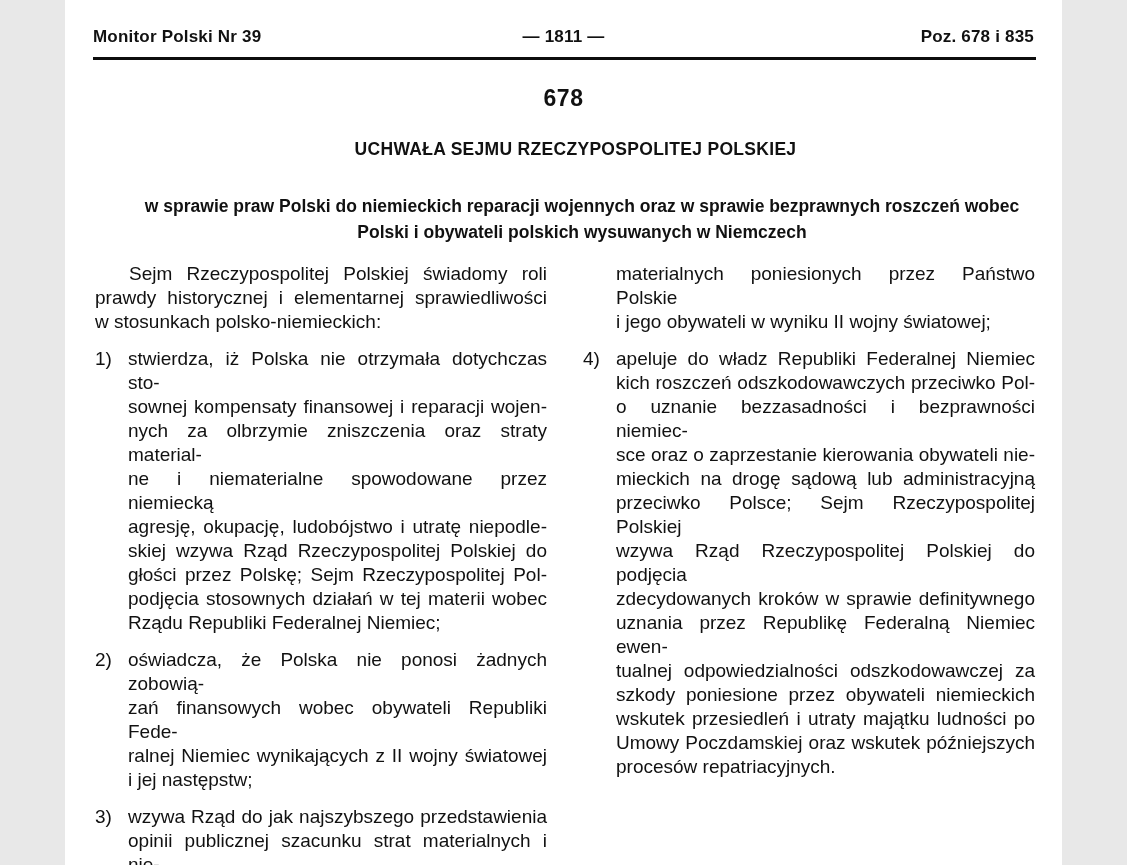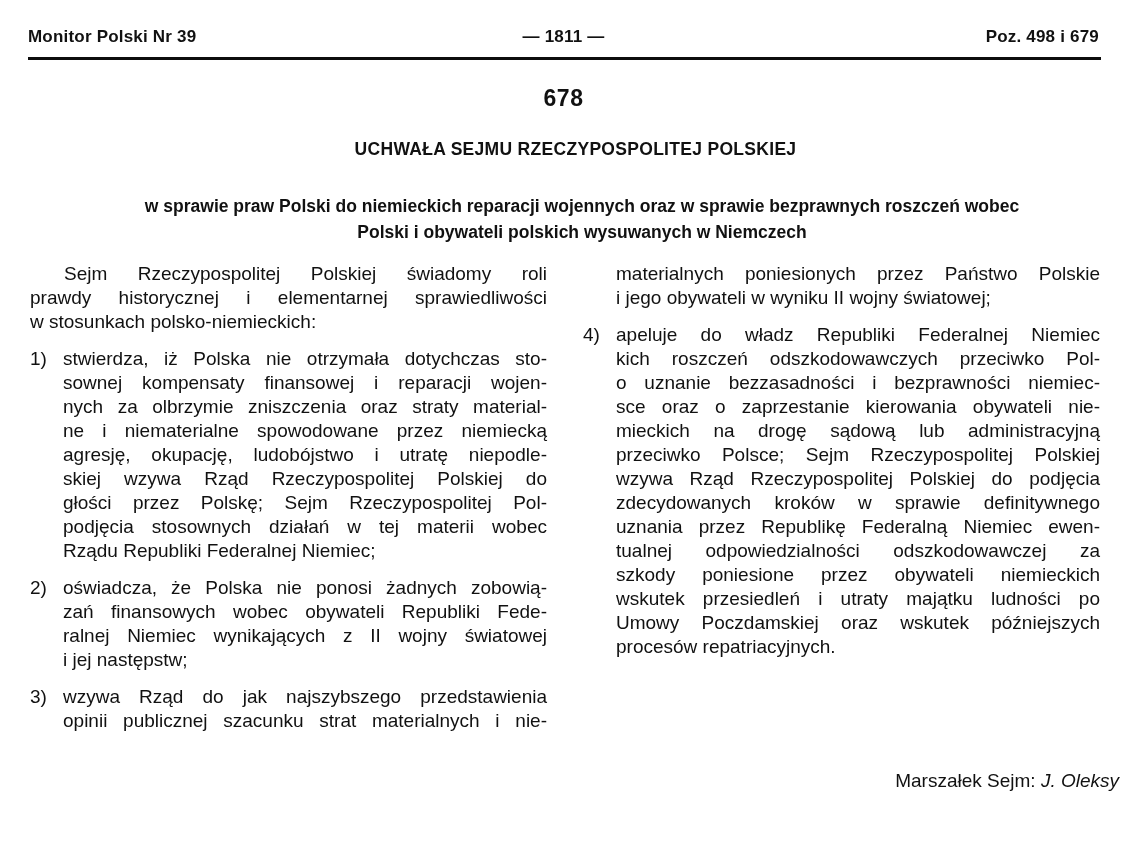--- a/index.html
+++ b/index.html
@@ -1,18 +1,18 @@
 <!DOCTYPE html>
 <html><head>
 <meta charset="utf-8">
 <style>
   html, body { margin: 0; padding: 0; background: #e8e8e8; }
   .page {
     position: relative;
-    width: 1127px;
+    width: 997px;
     height: 865px;
     margin: 0 auto;
     background: #ffffff;
     color: #111111;
     font-family: "Liberation Sans", sans-serif;
     overflow: hidden;
     box-sizing: border-box;
   }
   
   .runhead {
@@ -86,21 +86,21 @@
   .signature .name { font-style: italic; }
 </style>
 </head>
 <body>
 
 <div class="page">
 
   <div class="runhead">
     <span>Monitor Polski Nr 39</span>
     <span class="center">— 1811 —</span>
-    <span>Poz. 498 i 679</span>
+    <span>Poz. 678 i 835</span>
   </div>
 
   <hr class="headrule">
 
   <div class="act-number">678</div>
 
   <div class="act-title">UCHWAŁA SEJMU RZECZYPOSPOLITEJ POLSKIEJ</div>
 
 
   <div class="act-subject">

